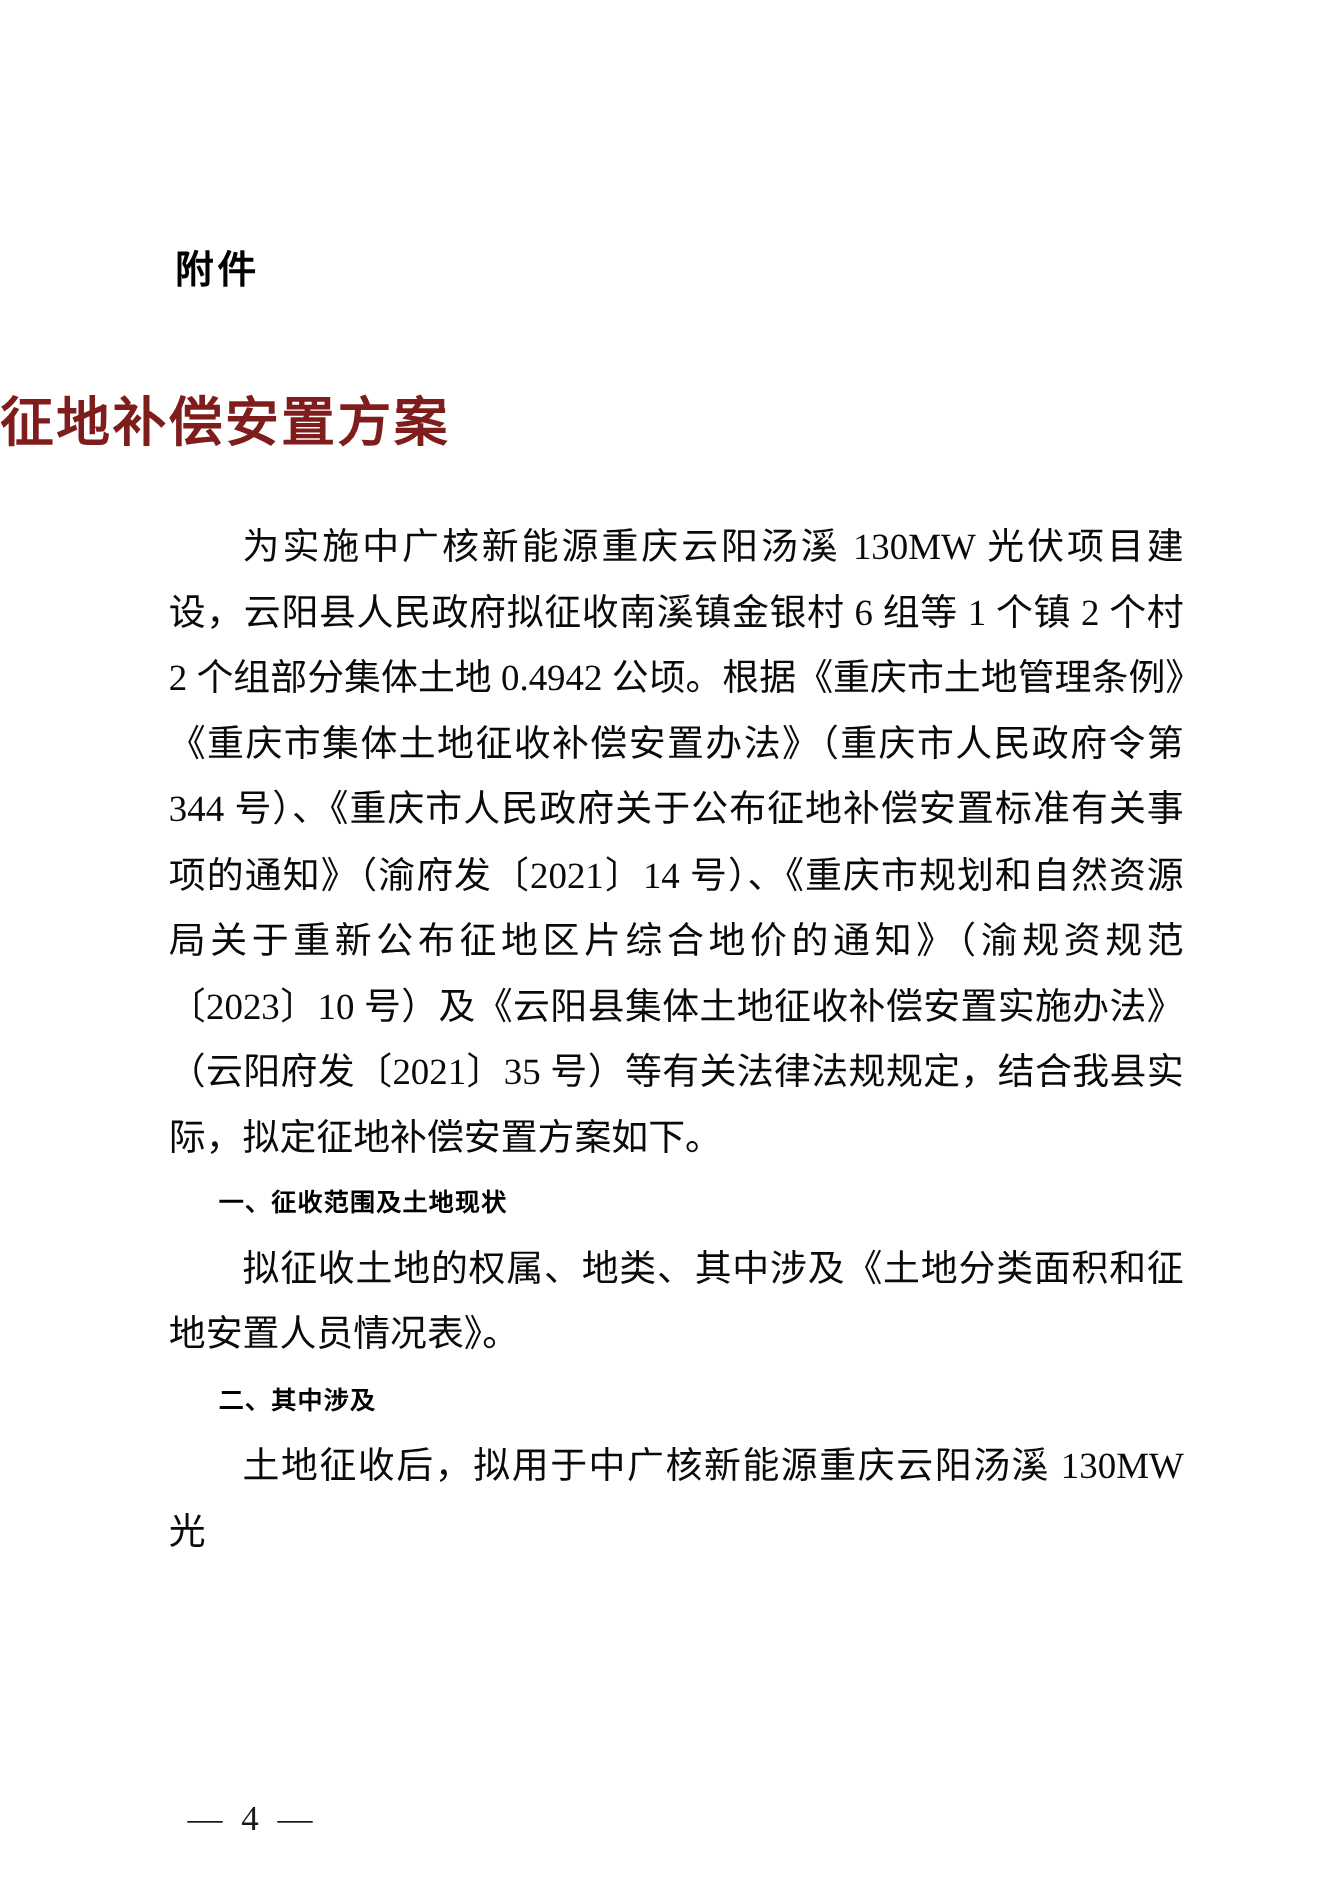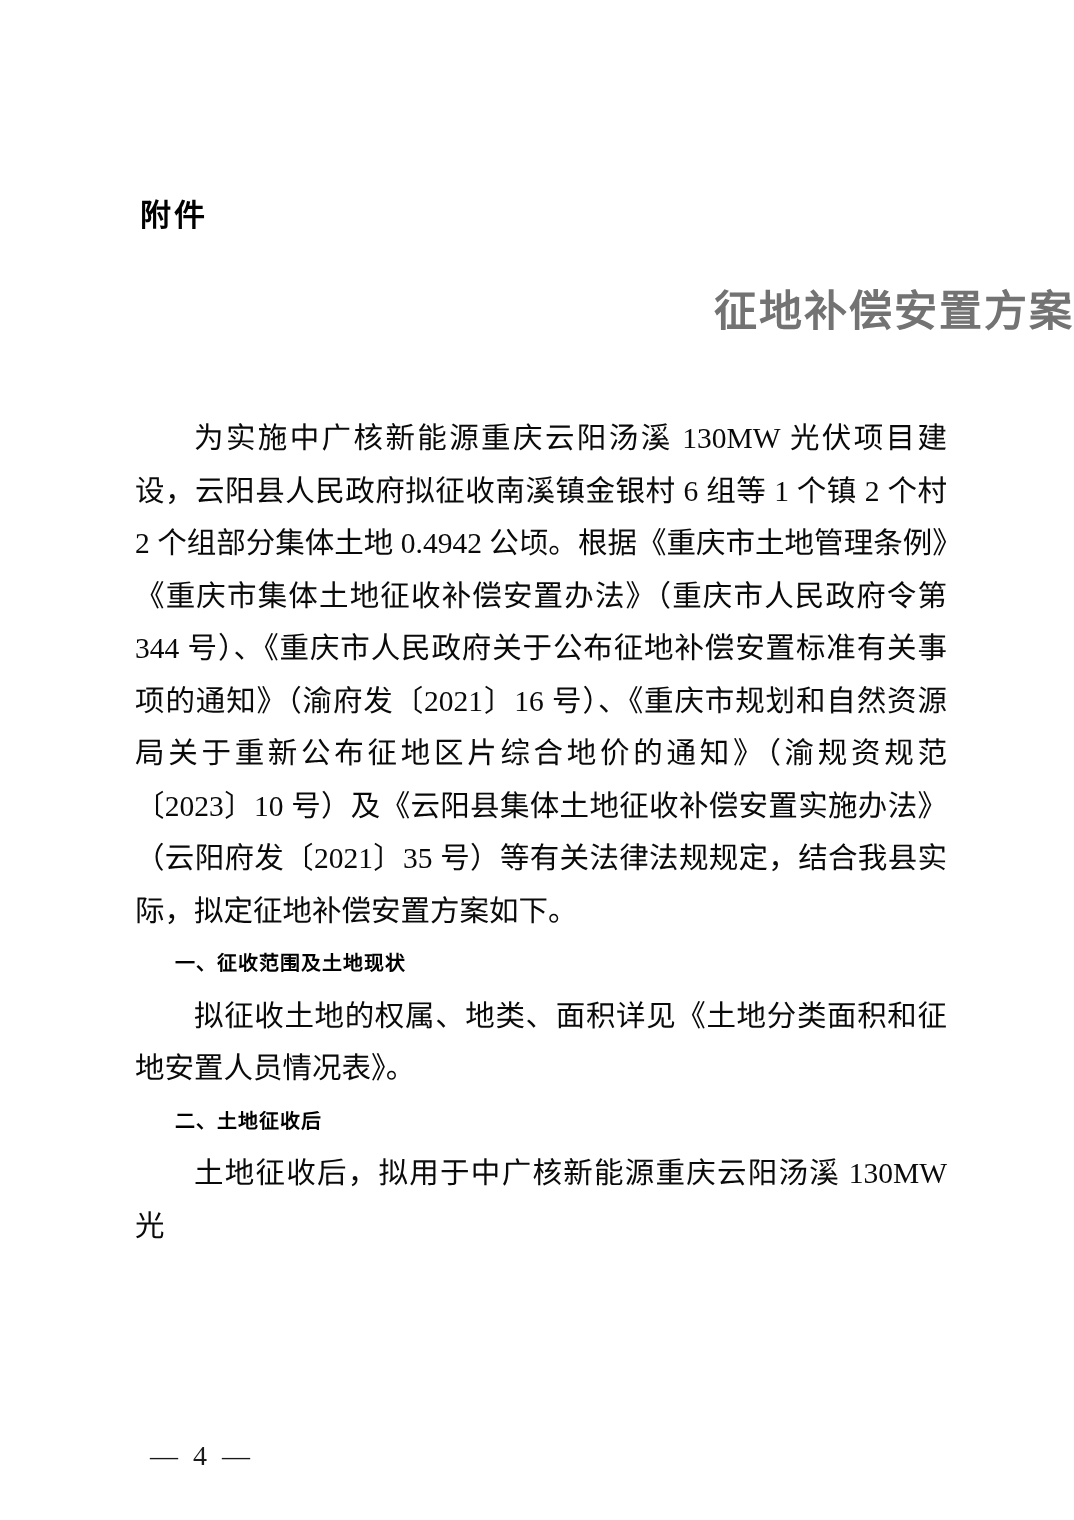--- a/index.html
+++ b/index.html
@@ -23,30 +23,30 @@
     font-weight: 700;
     font-size: 31px;
     line-height: 40px;
     letter-spacing: 3px;
     color: #000000;
     text-align: right;
   }
   .doc-title {
     position: absolute;
     left: 0;
-    top: 282px;
+    top: 310px;
     width: 100%;
     margin: 0;
-    text-align: right;
+    text-align: left;
     font-family: "Liberation Serif", "DejaVu Serif", serif;
     font-weight: 700;
     font-size: 43px;
     line-height: 60px;
     letter-spacing: 2px;
-    color: #737373;
+    color: #7f1d1d;
   }
   .doc-body {
     position: absolute;
     left: 135px;
     top: 412px;
     width: 812px;
     font-family: "Liberation Serif", "DejaVu Serif", serif;
     font-size: 29.5px;
     line-height: 52.5px;
     color: #0a0a0a;
@@ -85,28 +85,28 @@
 <body>
 
 <div class="page">
 
   <div class="attachment-label">附件</div>
 
   <h1 class="doc-title">征地补偿安置方案</h1>
 
   <div class="doc-body">
 
-    <p>为实施中广核新能源重庆云阳汤溪 130MW 光伏项目建设，云阳县人民政府拟征收南溪镇金银村 6 组等 1 个镇 2 个村 2 个组部分集体土地 0.4942 公顷。根据《重庆市土地管理条例》《重庆市集体土地征收补偿安置办法》（重庆市人民政府令第 344 号）、《重庆市人民政府关于公布征地补偿安置标准有关事项的通知》（渝府发〔2021〕16 号）、《重庆市规划和自然资源局关于重新公布征地区片综合地价的通知》（渝规资规范〔2023〕10 号）及《云阳县集体土地征收补偿安置实施办法》（云阳府发〔2021〕35 号）等有关法律法规规定，结合我县实际，拟定征地补偿安置方案如下。</p>
+    <p>为实施中广核新能源重庆云阳汤溪 130MW 光伏项目建设，云阳县人民政府拟征收南溪镇金银村 6 组等 1 个镇 2 个村 2 个组部分集体土地 0.4942 公顷。根据《重庆市土地管理条例》《重庆市集体土地征收补偿安置办法》（重庆市人民政府令第 344 号）、《重庆市人民政府关于公布征地补偿安置标准有关事项的通知》（渝府发〔2021〕14 号）、《重庆市规划和自然资源局关于重新公布征地区片综合地价的通知》（渝规资规范〔2023〕10 号）及《云阳县集体土地征收补偿安置实施办法》（云阳府发〔2021〕35 号）等有关法律法规规定，结合我县实际，拟定征地补偿安置方案如下。</p>
 
     <h2 class="section-heading">一、征收范围及土地现状</h2>
 
 
-    <p>拟征收土地的权属、地类、面积详见《土地分类面积和征地安置人员情况表》。</p>
+    <p>拟征收土地的权属、地类、其中涉及《土地分类面积和征地安置人员情况表》。</p>
 
-    <h2 class="section-heading">二、土地征收后</h2>
+    <h2 class="section-heading">二、其中涉及</h2>
 
     <p class="continued">土地征收后，拟用于中广核新能源重庆云阳汤溪 130MW 光</p>
 
   </div>
 
   <div class="page-footer">— 4 —</div>
 
 </div>
 
 </body></html>

